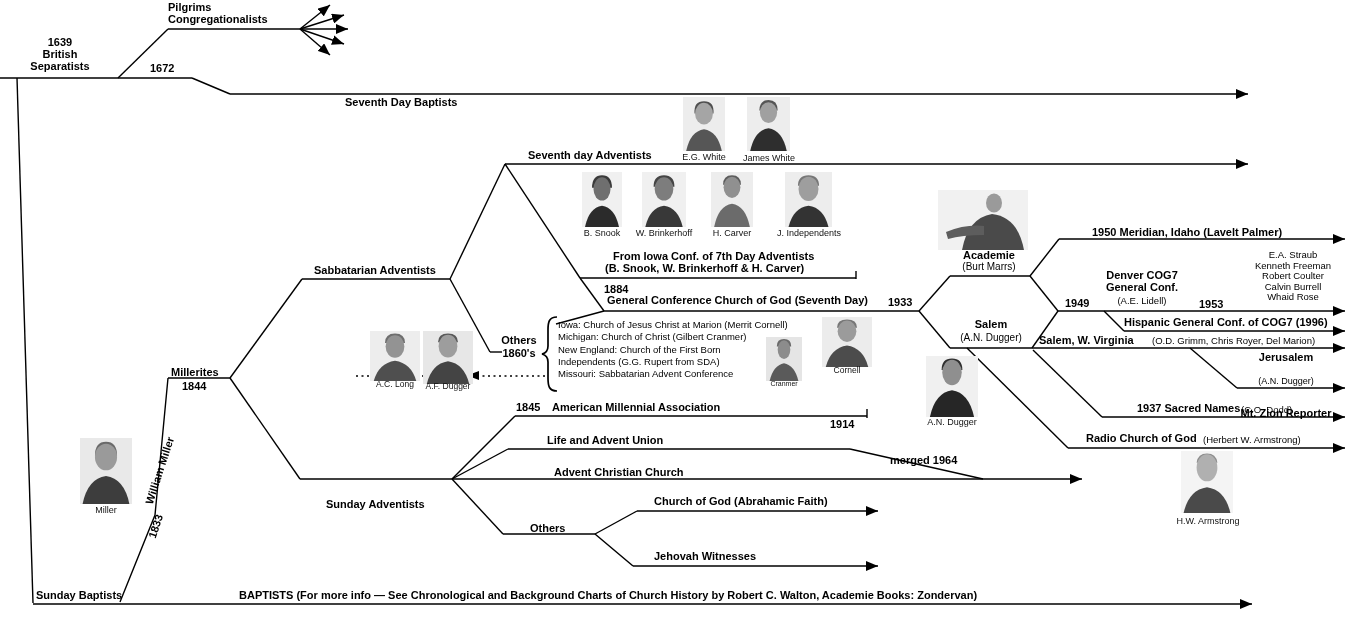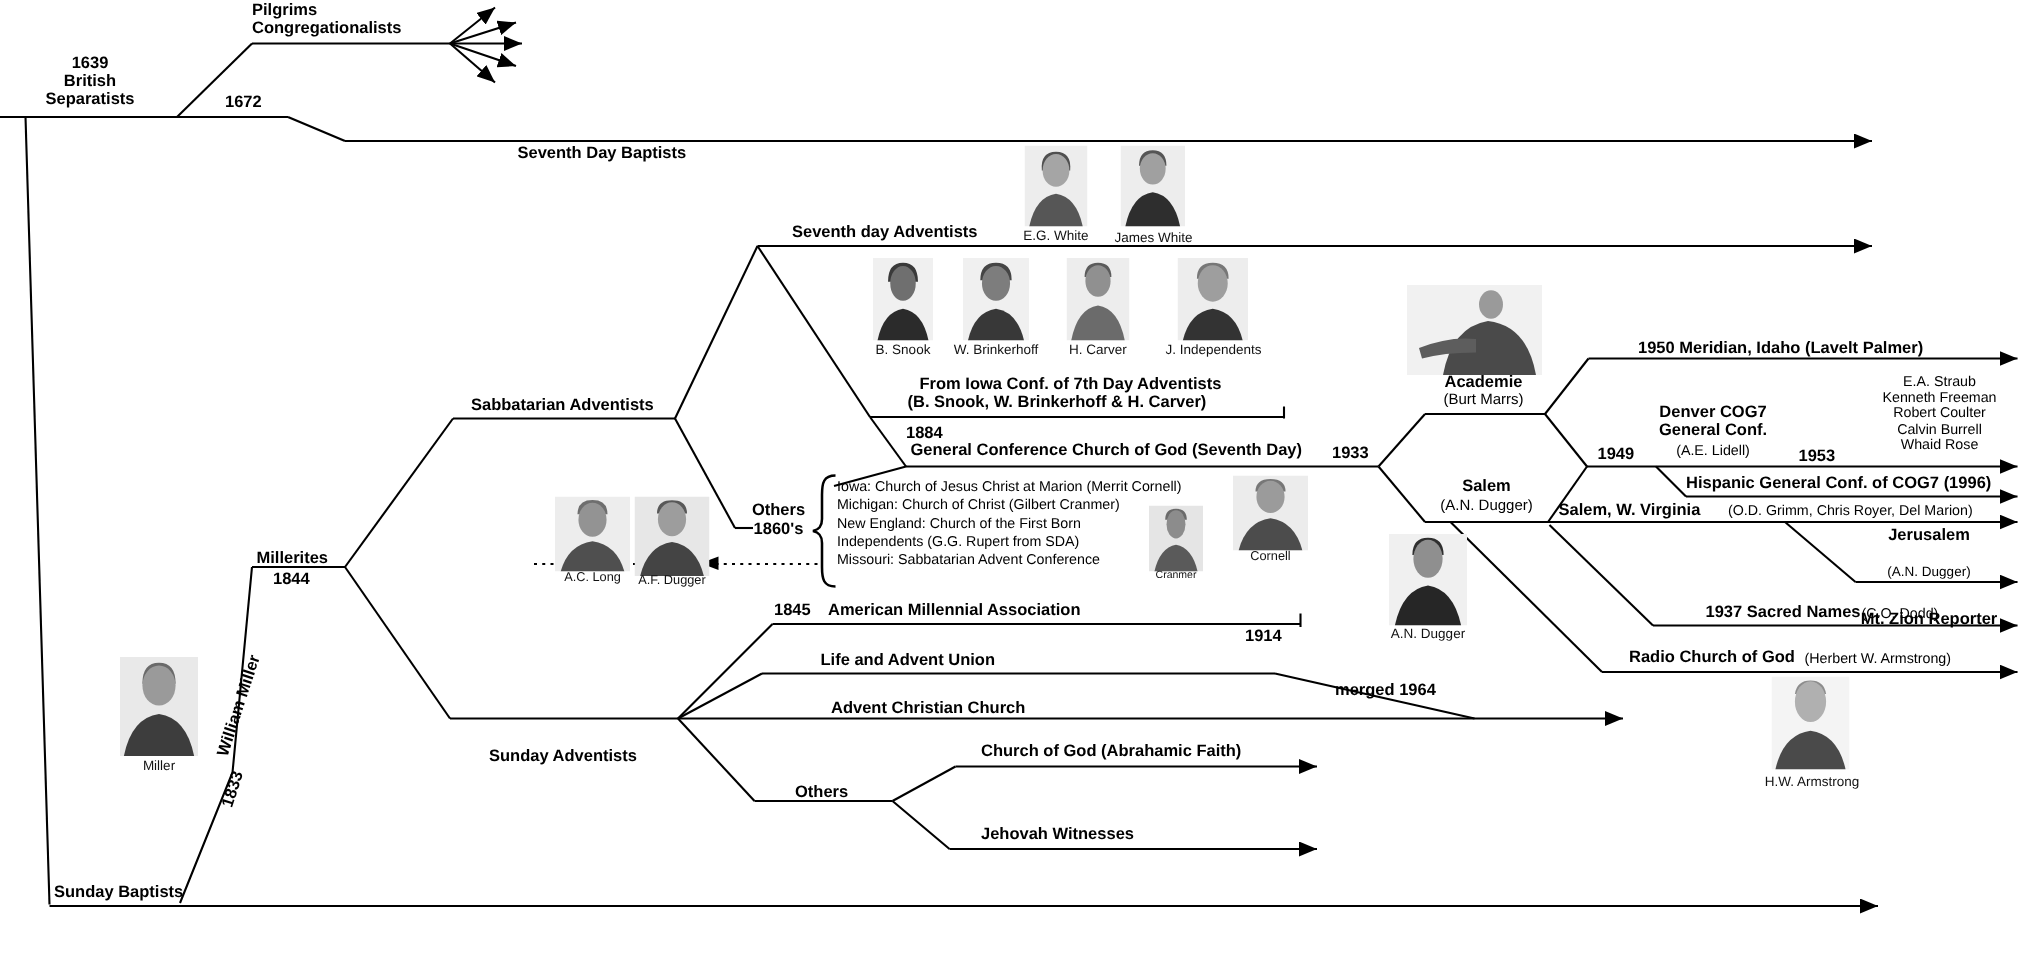--- a/index.html
+++ b/index.html
@@ -158,20 +158,21 @@
   <div class="lbl" style="left:552px;top:401px;">American Millennial Association</div>
   <div class="lbl" style="left:830px;top:402px;margin-top:16px;">1914</div>
   <div class="lbl" style="left:547px;top:434px;">Life and Advent Union</div>
   <div class="lbl" style="left:542px;top:466px;margin-left:12px;">Advent Christian Church</div>
   <div class="lbl" style="left:890px;top:454px;">merged 1964</div>
   <div class="lbl" style="left:530px;top:522px;">Others</div>
   <div class="lbl" style="left:654px;top:495px;">Church of God (Abrahamic Faith)</div>
   <div class="lbl" style="left:654px;top:550px;">Jehovah Witnesses</div>
 
   <div class="lbl" style="left:36px;top:589px;">Sunday Baptists</div>
+  <div class="lbl" style="left:239px;top:589px;">BAPTISTS  (For more info — See Chronological and Background Charts of Church History by Robert C. Walton, Academie Books:  Zondervan)</div>
 
   <div class="photo" style="left:80px;top:438px;width:52px;height:66px;">
     <svg viewBox="0 0 40 52" preserveAspectRatio="none">
         <rect width="40" height="52" fill="#e9e9e9"></rect>
         <path d="M11.5,14 Q11.5,3 20,3 Q28.5,3 28.5,14 Z" fill="#6a6a6a"></path>
         <ellipse cx="20" cy="15" rx="8.5" ry="10.5" fill="#9a9a9a"></ellipse>
         <path d="M2,52 Q6,32 20,30 Q34,32 38,52 Z" fill="#3d3d3d"></path>
       </svg>
   </div>
   <div class="cap" style="left:78px;top:505px;width:56px;">Miller</div>

